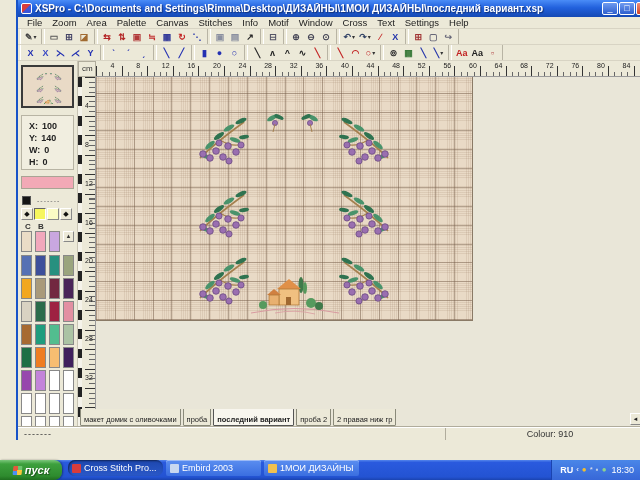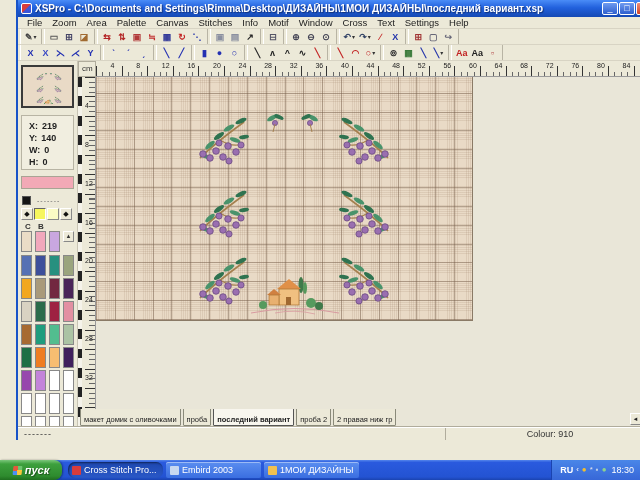--- a/index.html
+++ b/index.html
@@ -116,21 +116,21 @@
 
   
   .statusbar { position:absolute; left:0; right:0; bottom:0; height:13px; background:#ece9d8;
                border-top:1px solid #fff; box-shadow:0 -1px 0 #b0ac9c; display:flex; font-size:9px; color:#333; }
   .status-left { width:428px; border-right:1px solid #b0ac9c; padding:1px 0 0 6px; letter-spacing:1px; }
   .status-right { flex:1; text-align:center; padding-top:1px; }
 
   
   .taskbar { position:absolute; left:0; bottom:0; width:640px; height:20px;
              background:linear-gradient(180deg,#5486ec 0%,#2a5ade 12%,#2353d2 85%,#1a43b0 100%);
-             display:flex; align-items:center; }
+             display:flex; align-items:flex-start; }
   .start-btn { height:20px; width:62px; border-radius:0 8px 8px 0;
                background:linear-gradient(180deg,#7bc77b 0%,#3da03d 20%,#2e8b2e 80%,#1f6e1f 100%);
                display:flex; align-items:center; justify-content:center; gap:3px;
                box-shadow:1px 0 2px rgba(0,0,0,.4); }
   .start-logo { width:9px; height:9px; border-radius:1px; transform:skewX(-6deg);
                 background:conic-gradient(#6dc46d 0 25%, #f8c63c 0 50%, #4a90f4 0 75%, #e4583c 0); }
   .start-label { color:#fff; font-weight:bold; font-style:italic; font-size:11px; text-shadow:1px 1px 1px #1c521c; }
   .tasks { display:flex; gap:3px; margin-left:6px; flex:1; }
   .task { width:95px; height:16px; border-radius:2px; display:flex; align-items:center; gap:3px;
           padding:0 4px; background:linear-gradient(180deg,#5b8ef0,#3a6ee0); color:#fff; font-size:9px;
@@ -454,21 +454,21 @@
             <use href="#sym-branch" xlink:href="#sym-branch"></use>
           </svg>
           <svg viewBox="0 0 92 44" class="motif" style="left: 52.8%; top: 89.7%; width: 12.88px; height: 6.16px; transform: translate(-50%, -50%);">
             <use href="#sym-house" xlink:href="#sym-house"></use>
           </svg>
         </div>
 
       <div class="info-box">
         <div class="info-row">
             <span>X:</span>
-            <span>219</span>
+            <span>100</span>
           </div>
         <div class="info-row">
             <span>Y:</span>
             <span>140</span>
           </div>
         <div class="info-row">
             <span>W:</span>
             <span>0</span>
           </div>
         <div class="info-row">

